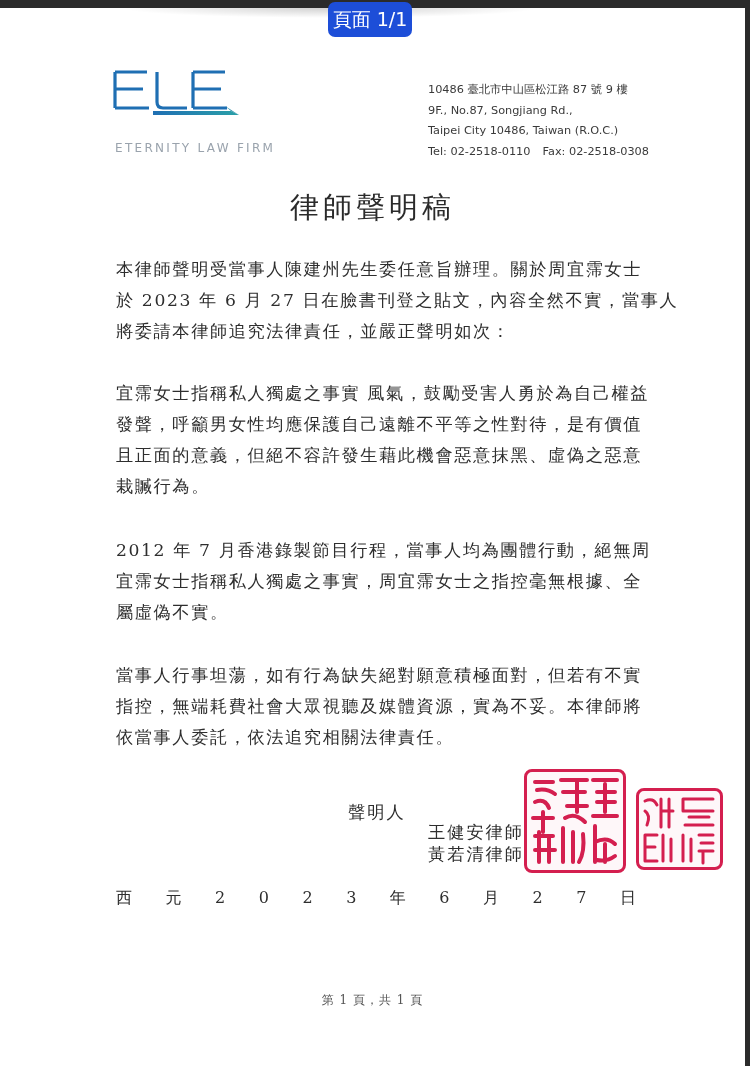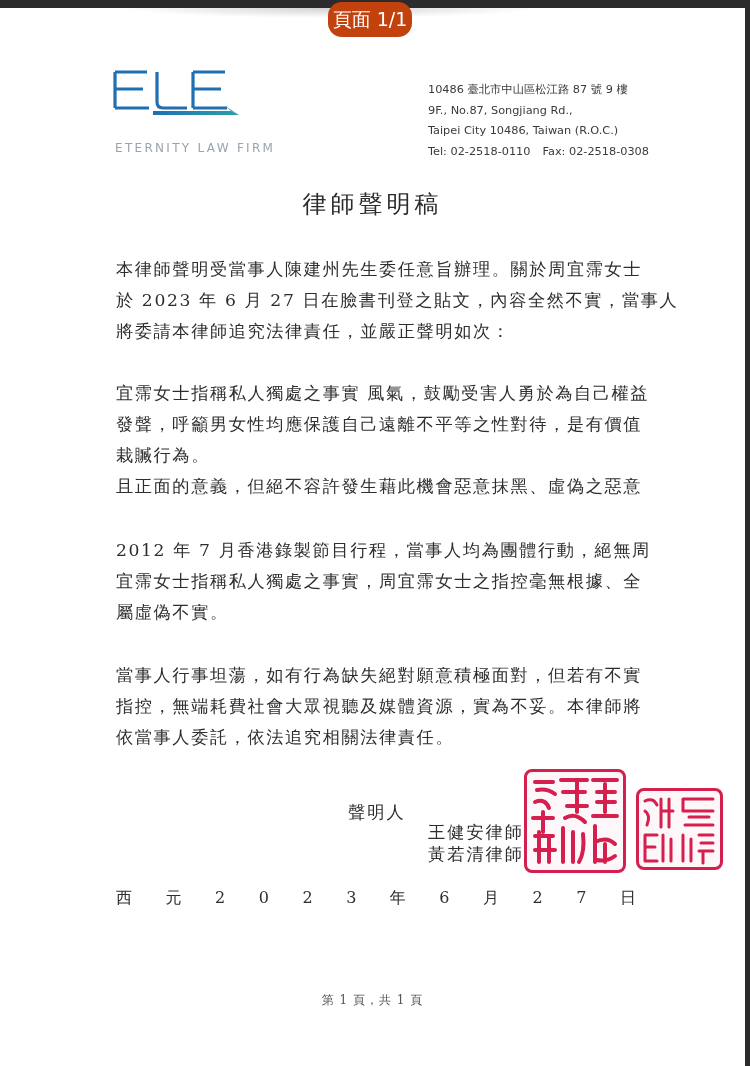--- a/index.html
+++ b/index.html
@@ -38,22 +38,22 @@
     width: 420px;
     height: 10px;
     background: radial-gradient(ellipse at center top, rgba(0,0,0,0.18) 0%, rgba(0,0,0,0) 70%);
   }
   .page-indicator {
     position: absolute;
     left: 328px;
     top: 2px;
     width: 84px;
     height: 35px;
-    background: #c2410c;
-    border-radius: 14px;
+    background: #1d4ed8;
+    border-radius: 7px;
     color: #ffffff;
     font-family: "DejaVu Sans", "Liberation Sans", sans-serif;
     font-size: 19px;
     line-height: 35px;
     text-align: center;
     z-index: 5;
   }
 
   
   .logo {
@@ -101,21 +101,21 @@
   .address div { white-space: nowrap; }
   .address .gap { display: inline-block; width: 12px; }
 
   
   .title {
     position: absolute;
     left: 0;
     width: 745px;
     top: 180px;
     text-align: center;
-    font-size: 24px;
+    font-size: 29px;
     letter-spacing: 4px;
     color: #2a2a2a;
   }
 
   
   .para {
     position: absolute;
     left: 116px;
     width: 522px;
     font-size: 17.2px;
@@ -219,22 +219,22 @@
 
     <div class="para p1">
       <span class="line">本律師聲明受當事人陳建州先生委任意旨辦理。關於周宜霈女士</span>
       <span class="line">於 2023 年 6 月 27 日在臉書刊登之貼文，內容全然不實，當事人</span>
       <span class="line">將委請本律師追究法律責任，並嚴正聲明如次：</span>
     </div>
 
     <div class="para p2">
       <span class="line">宜霈女士指稱私人獨處之事實 風氣，鼓勵受害人勇於為自己權益</span>
       <span class="line">發聲，呼籲男女性均應保護自己遠離不平等之性對待，是有價值</span>
+      <span class="line">且正面的意義，但絕不容許發生藉此機會惡意抹黑、虛偽之惡意</span>
       <span class="line">栽贓行為。</span>
-      <span class="line">且正面的意義，但絕不容許發生藉此機會惡意抹黑、虛偽之惡意</span>
     </div>
 
     <div class="para p3">
       <span class="line">2012 年 7 月香港錄製節目行程，當事人均為團體行動，絕無周</span>
       <span class="line">宜霈女士指稱私人獨處之事實，周宜霈女士之指控毫無根據、全</span>
       <span class="line">屬虛偽不實。</span>
     </div>
 
     <div class="para p4">
       <span class="line">當事人行事坦蕩，如有行為缺失絕對願意積極面對，但若有不實</span>

